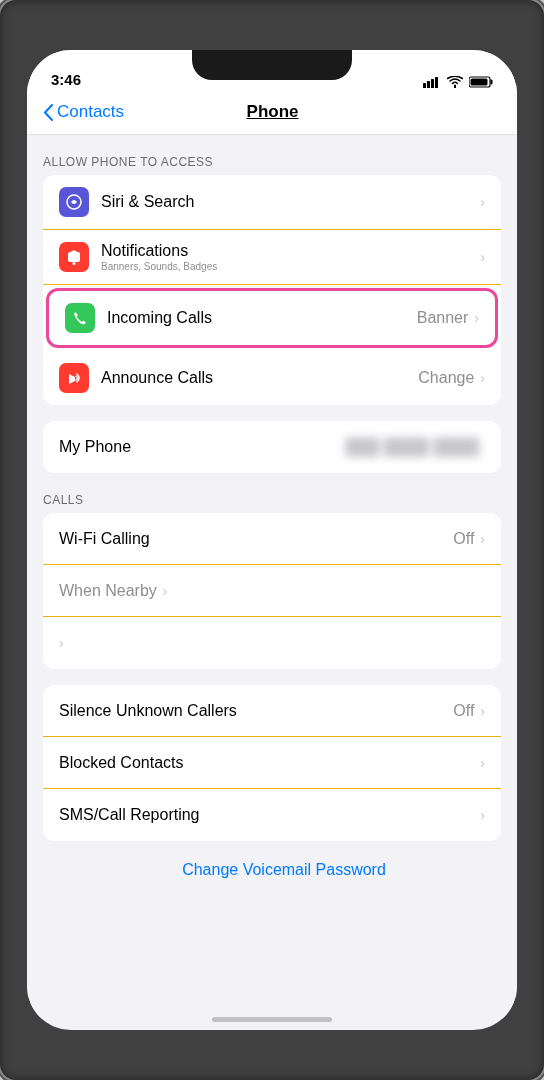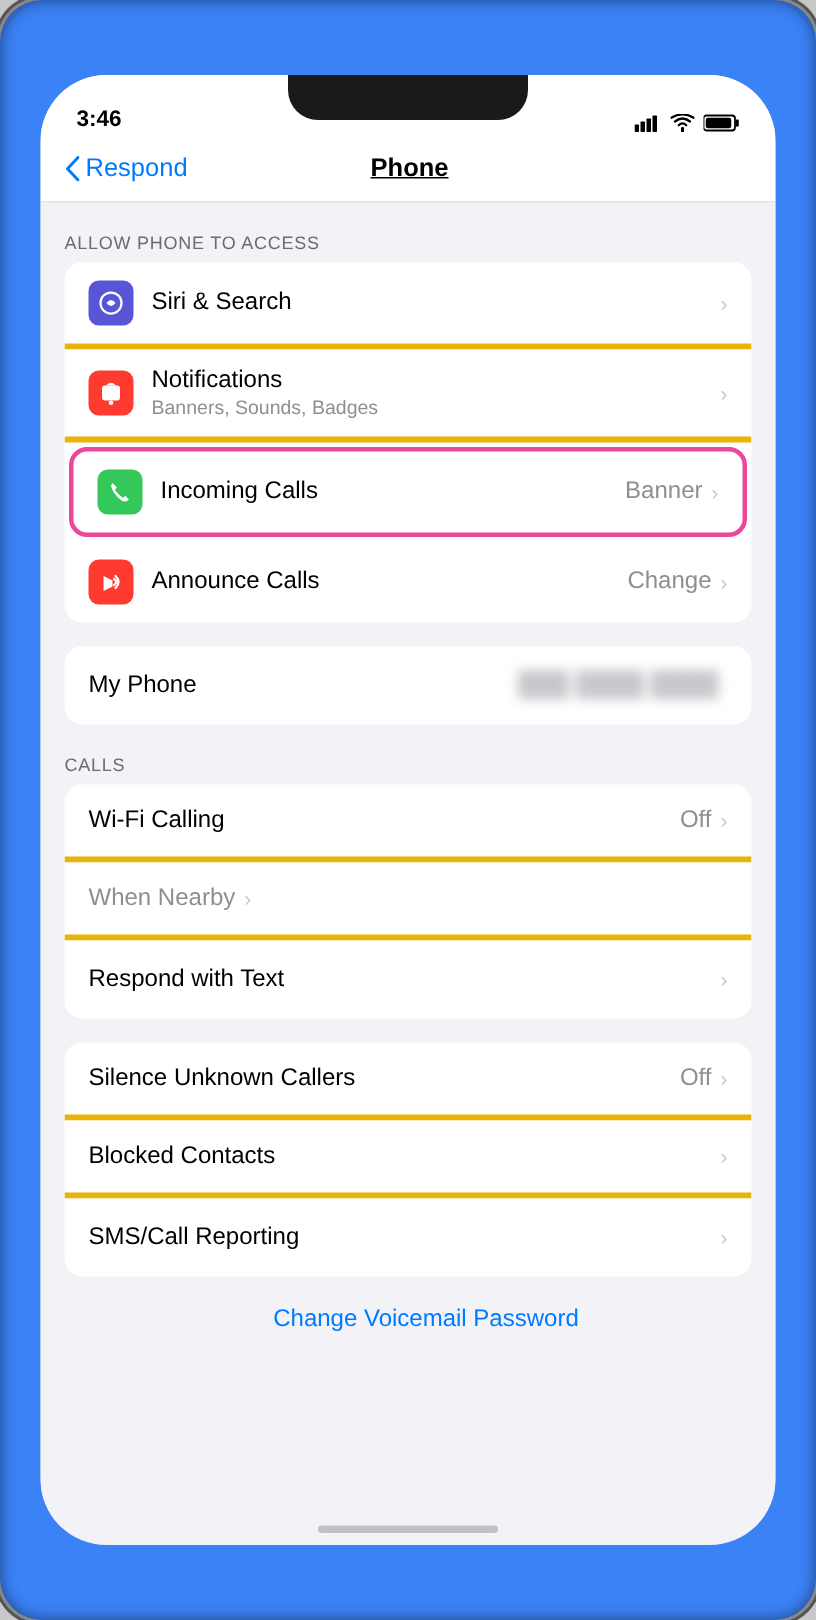--- a/index.html
+++ b/index.html
@@ -7,22 +7,22 @@
       background: #c8c8c8;
       display: flex;
       justify-content: center;
       align-items: center;
       min-height: 100vh;
       font-family: -apple-system, BlinkMacSystemFont, 'Helvetica Neue', sans-serif;
     }
     .phone-frame {
       width: 544px;
       height: 1080px;
-      background: #3b82f6;
-      border-radius: 28px;
+      background: #404040;
+      border-radius: 16px;
       position: relative;
       display: flex;
       justify-content: center;
       align-items: center;
       box-shadow: 0 0 0 2px #888, 0 0 0 4px #555, inset 0 0 10px rgba(0,0,0,0.5);
     }
     .phone-screen {
       width: 490px;
       height: 980px;
       background: #f2f2f7;
@@ -105,21 +105,21 @@
       background: #fff;
       border-radius: 12px;
       margin: 0 16px;
       overflow: hidden;
     }
     .list-item {
       display: flex;
       align-items: center;
       padding: 12px 16px;
       background: #fff;
-      border-bottom: 4px solid #eab308;
+      border-bottom: 1px solid #eab308;
       min-height: 52px;
       position: relative;
     }
     .list-item:last-child {
       border-bottom: none;
     }
     .item-icon {
       width: 30px;
       height: 30px;
       border-radius: 7px;
@@ -135,21 +135,21 @@
     .icon-green { background: #34c759; }
     .icon-red-mid { background: #ff3b30; }
     .item-text-group {
       flex: 1;
     }
     .item-label {
       font-size: 16px;
       color: #000;
     }
     .item-sublabel {
-      font-size: 13px;
+      font-size: 10px;
       color: #8e8e93;
       margin-top: 1px;
     }
     .item-value {
       font-size: 16px;
       color: #8e8e93;
       margin-right: 6px;
     }
     .chevron {
       color: #c7c7cc;
@@ -220,21 +220,21 @@
           <rect x="1.5" y="2.5" width="17" height="7" rx="1.5" fill="#000"></rect>
         </svg>
       </div>
     </div>
 
     <div class="nav-bar">
       <div class="back-btn">
         <svg width="10" height="17" viewBox="0 0 10 17">
           <path d="M9 1 L2 8.5 L9 16" stroke="#007aff" stroke-width="2" fill="none" stroke-linecap="round" stroke-linejoin="round"></path>
         </svg>
-        <span>Respond</span>
+        <span>Contacts</span>
       </div>
       <div class="nav-title">Phone</div>
       <div style="width:80px"></div>
     </div>
 
     <div class="content">
 
       <div class="section-header">ALLOW PHONE TO ACCESS</div>
       <div class="list-group">
 
@@ -315,23 +315,20 @@
           <span class="item-value">Off</span>
           <span class="chevron">›</span>
         </div>
 
         <div class="list-item">
           <span class="item-value">When Nearby</span>
           <span class="chevron">›</span>
         </div>
 
         <div class="list-item">
-          <div class="item-text-group">
-            <div class="item-label">Respond with Text</div>
-          </div>
           <span class="chevron">›</span>
         </div>
       </div>
 
       <div class="group-spacer"></div>
       <div class="list-group">
 
         <div class="list-item">
           <div class="item-text-group">
             <div class="item-label">Silence Unknown Callers</div>

